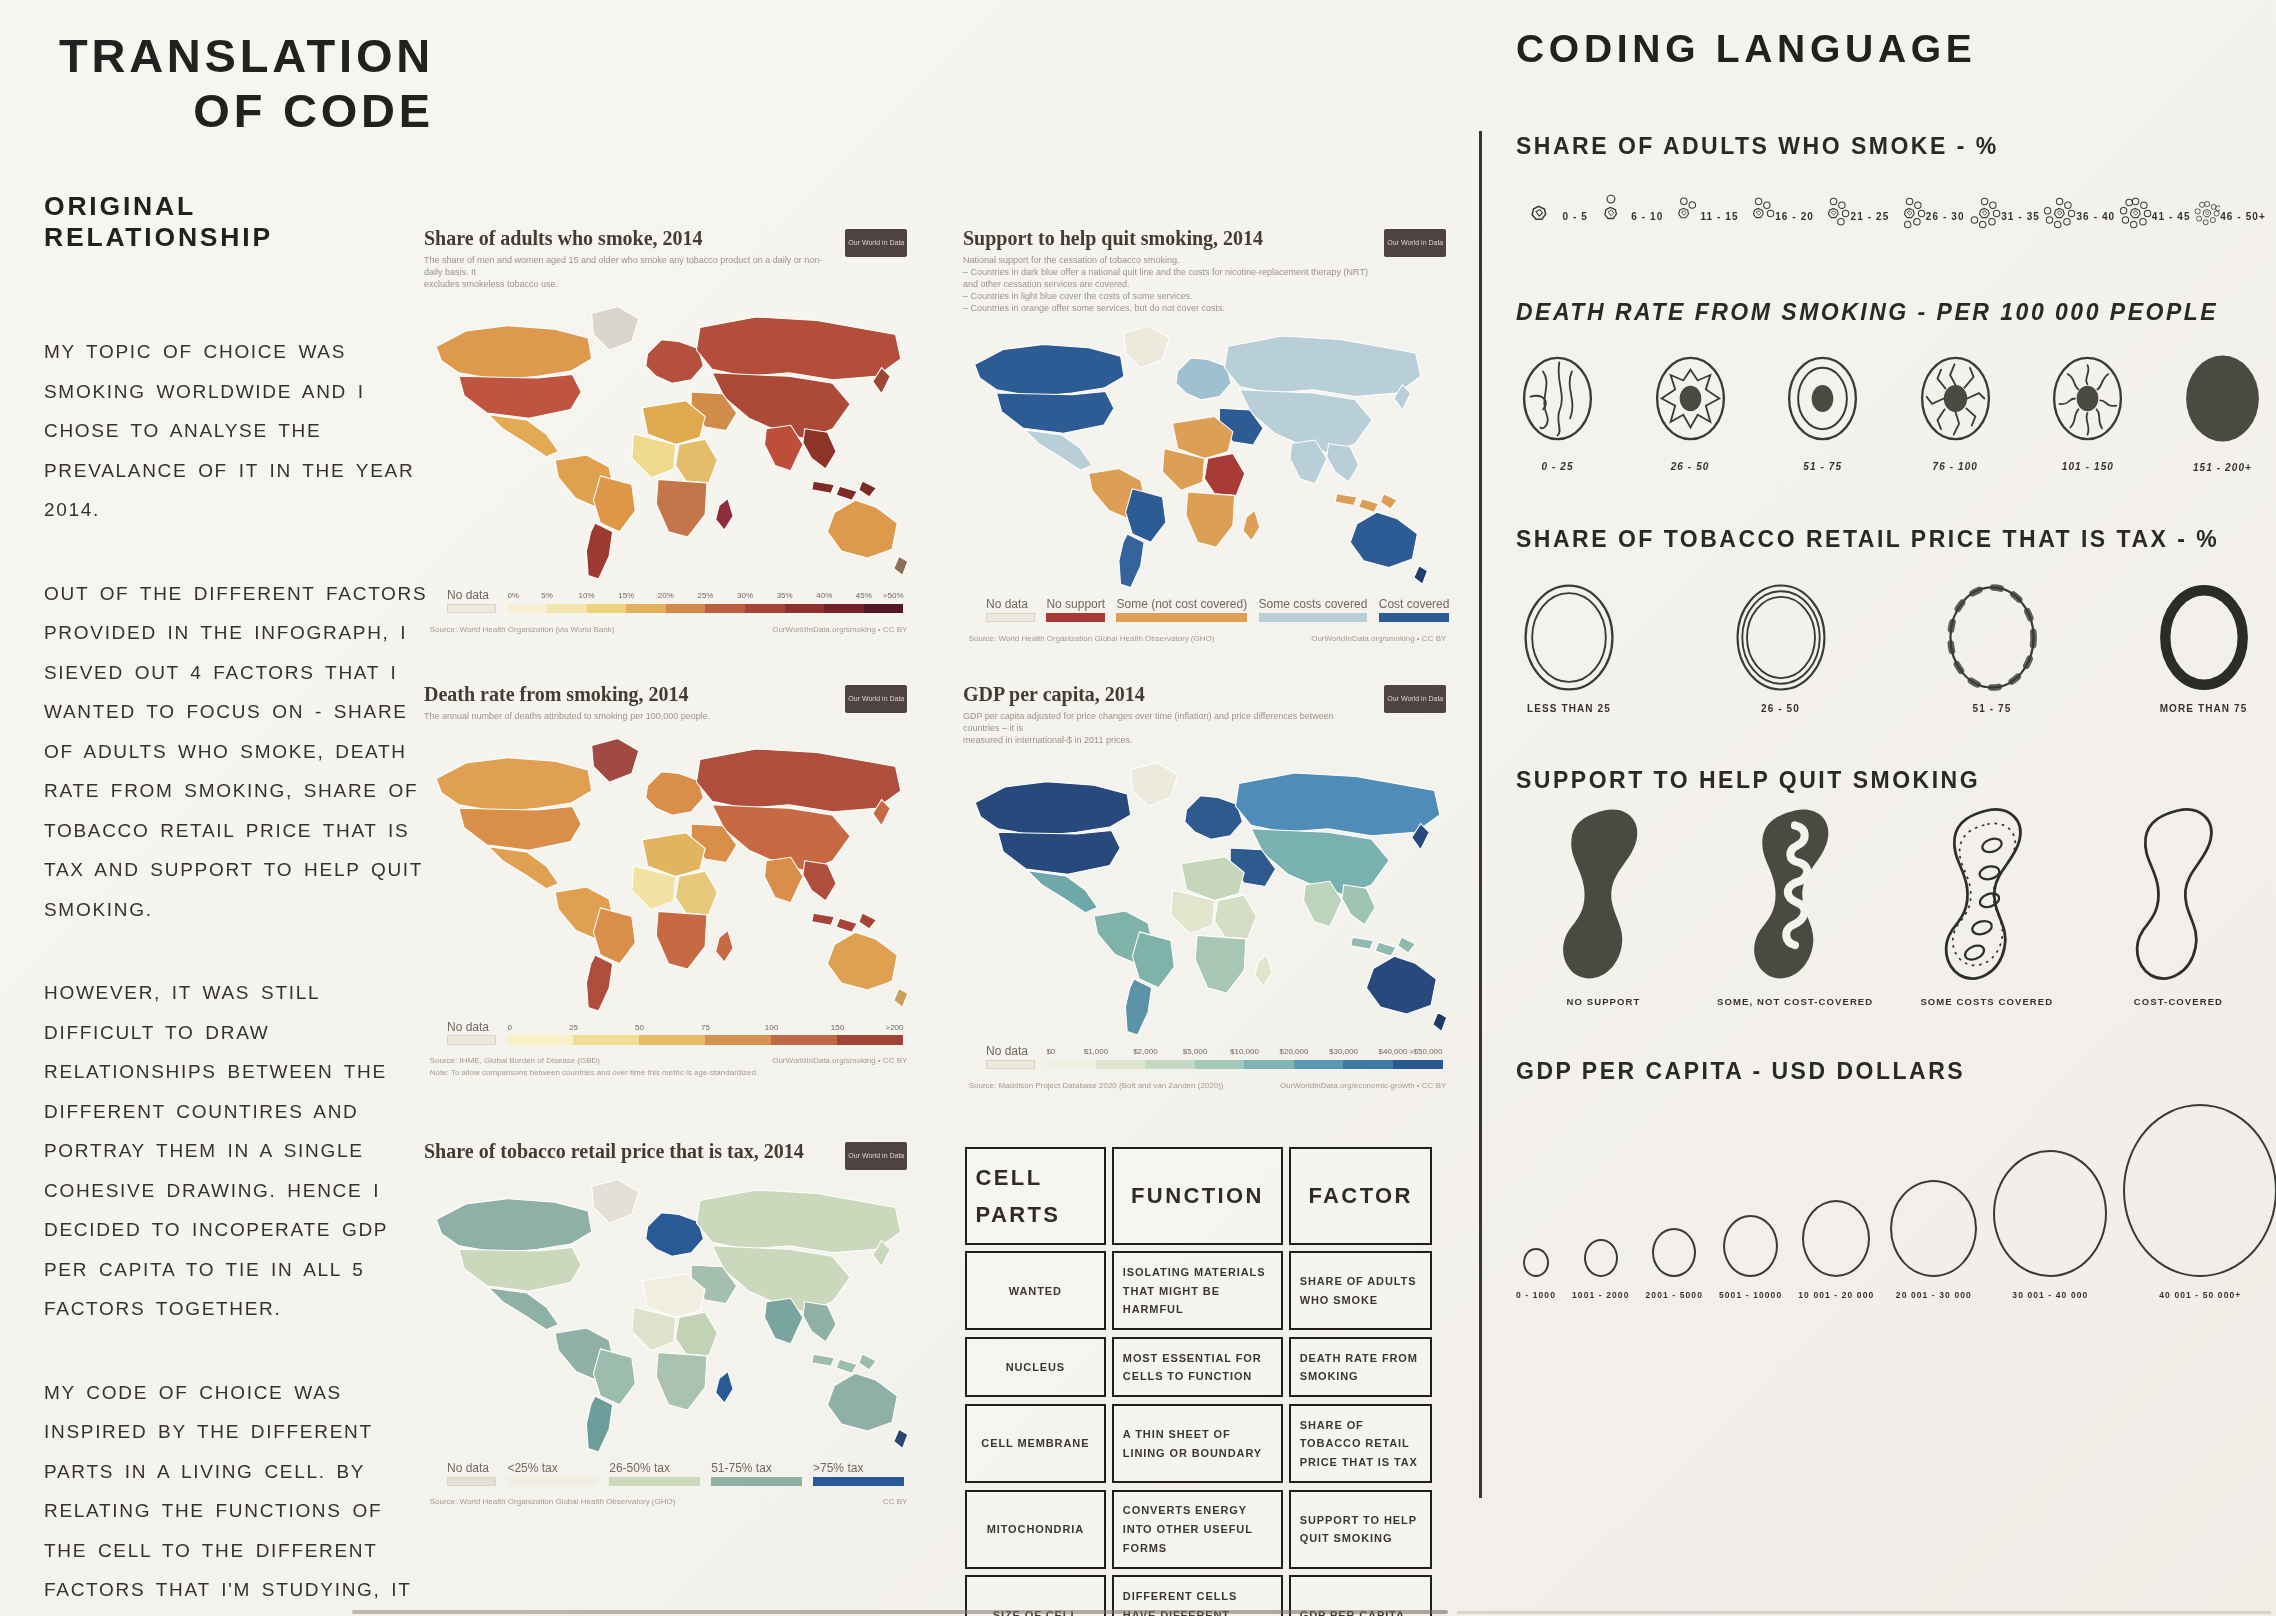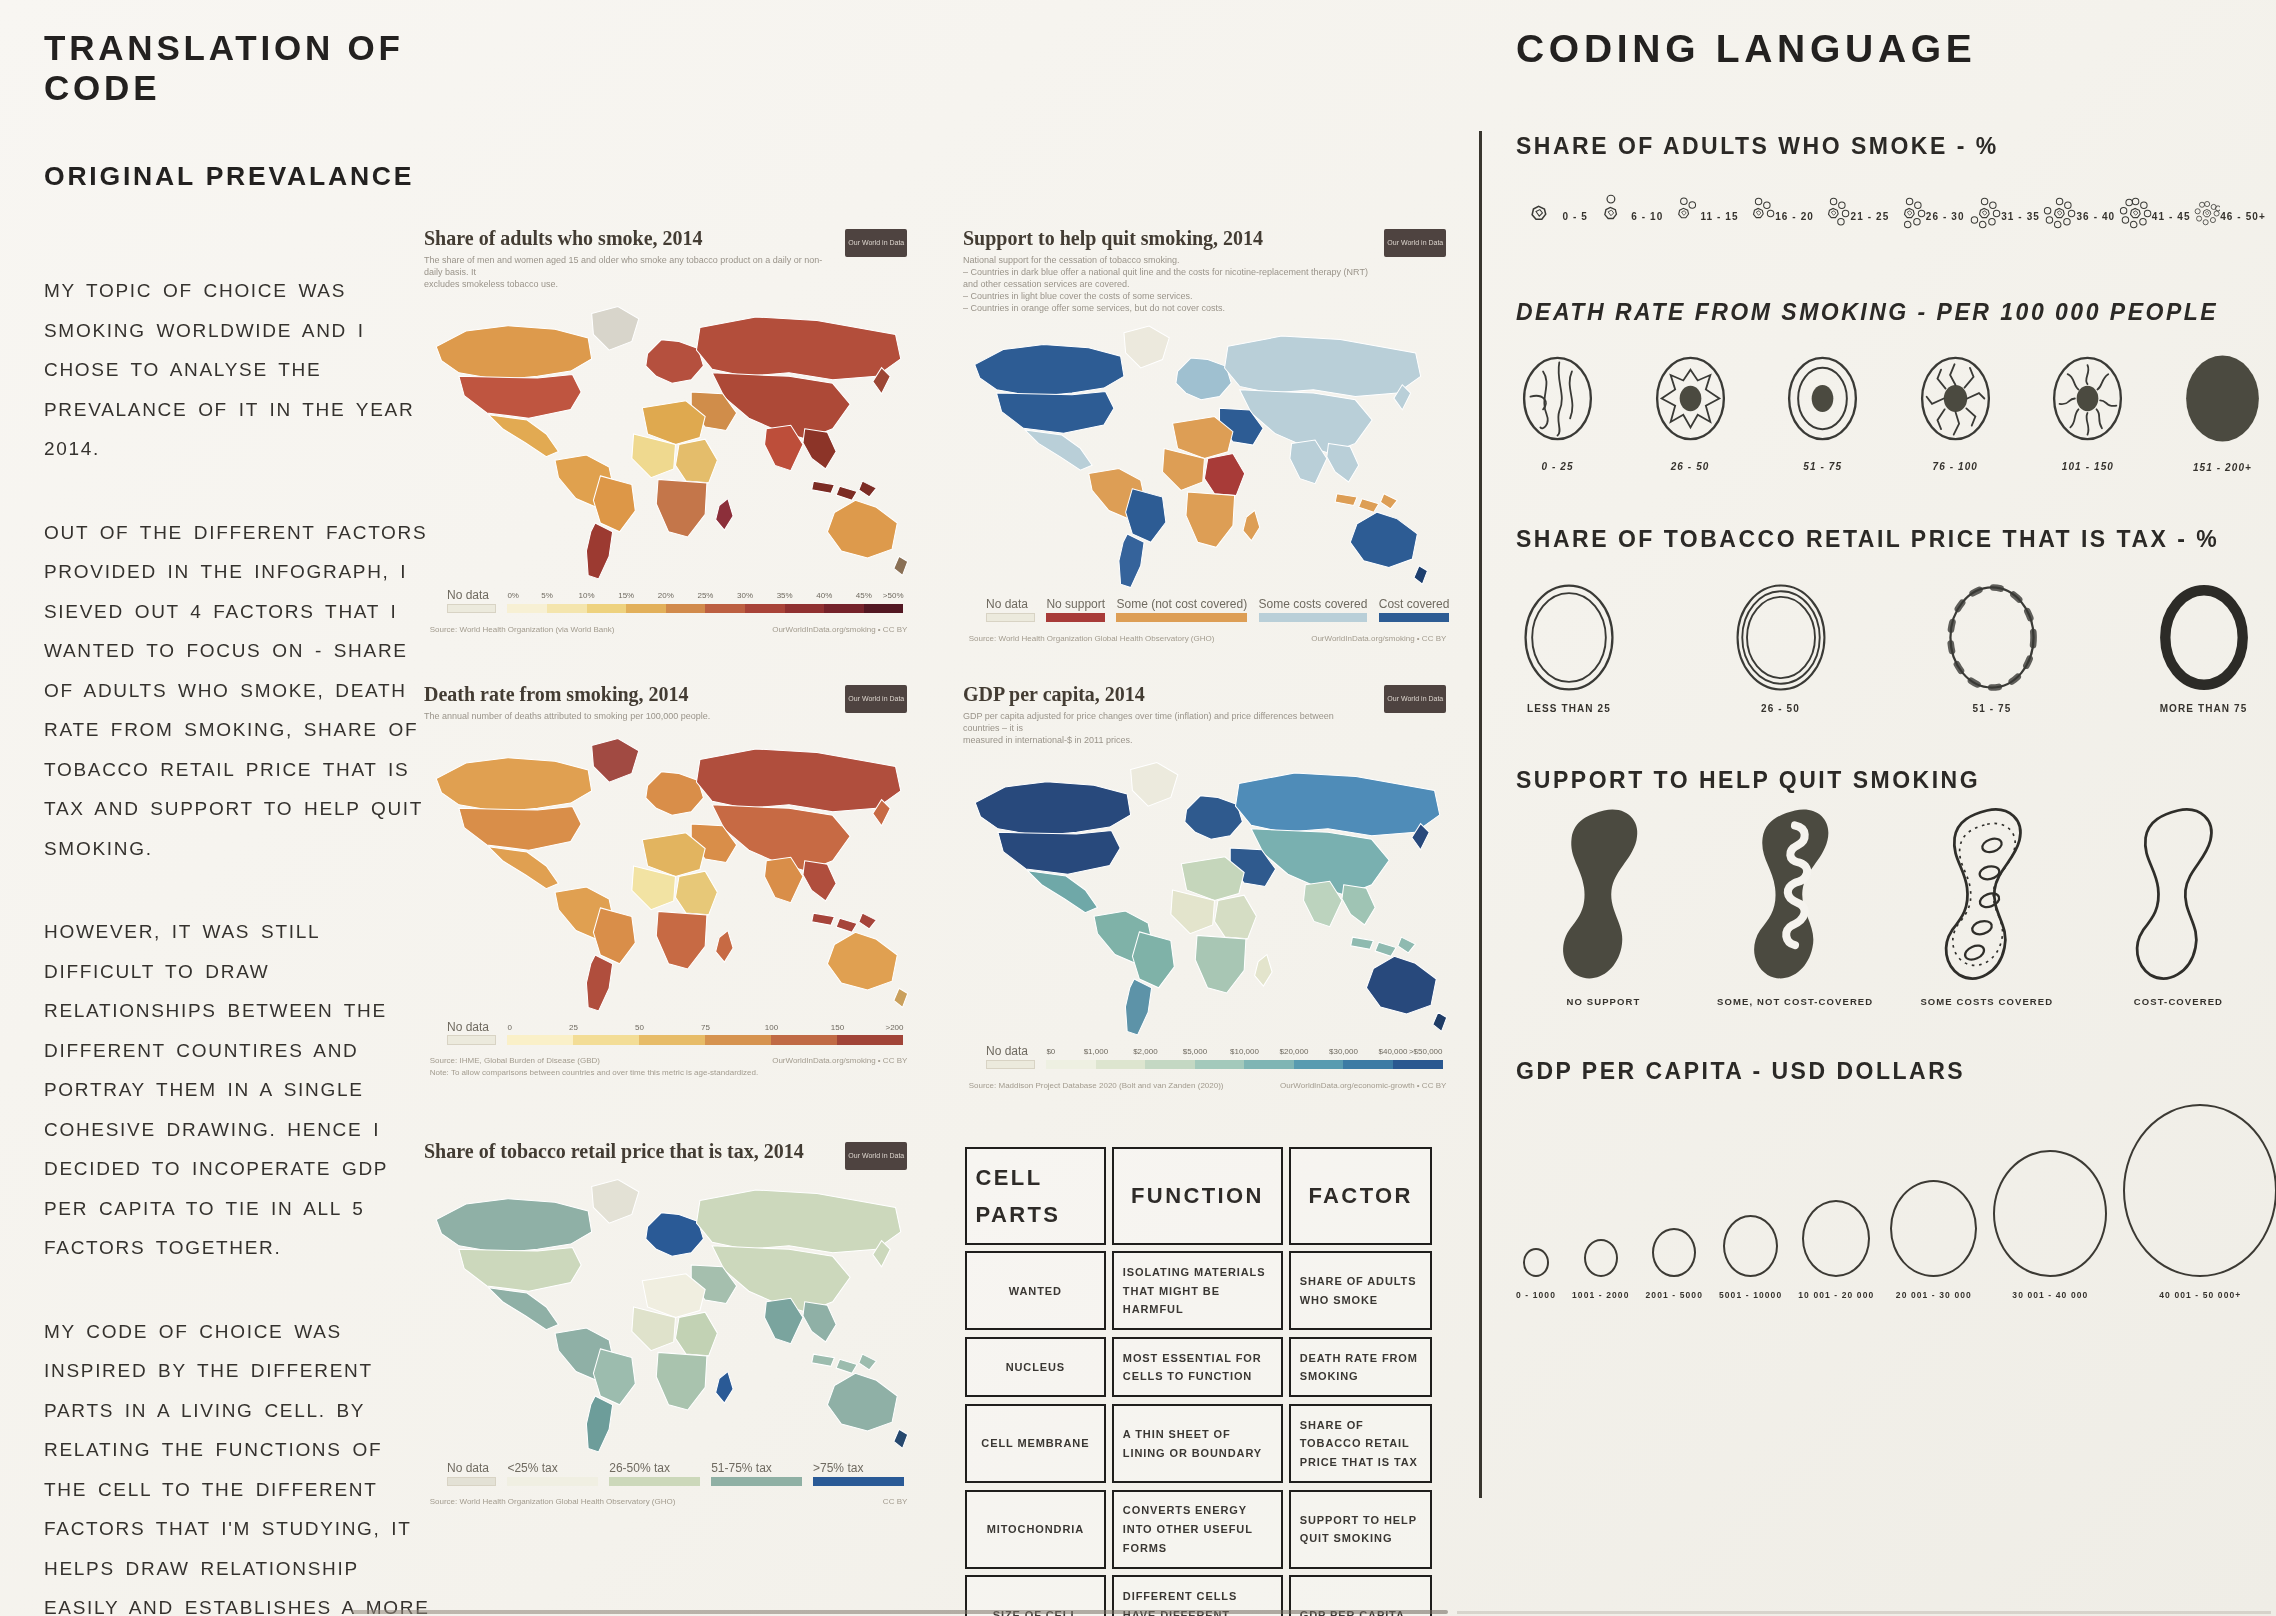--- a/index.html
+++ b/index.html
@@ -1,20 +1,20 @@
 <!DOCTYPE html>
 <html style="font-size:15px"><head>
 <meta charset="utf-8">
 <style>
   html,body{margin:0;padding:0;background:#d8d4cc;font-family:"Liberation Sans",sans-serif;}
   .canvas{position:relative;width:2277px;height:1616px;background:linear-gradient(135deg,#f8f6f2 0%,#f4f2ec 55%,#efede6 100%);overflow:hidden;color:#2e2b28;}
   
   .left-col{position:absolute;left:44px;top:28px;width:390px;}
   .hand{font-family:"Liberation Sans",sans-serif;}
-  .title-main{font-size:35px;font-weight:bold;letter-spacing:3.8px;color:#232120;}
+  .title-main{font-size:47px;font-weight:bold;letter-spacing:3.8px;color:#232120;text-align:right;}
   .title-sub{font-size:26.5px;font-weight:bold;letter-spacing:2.8px;color:#232120;margin-top:53px;}
   .essay{margin-top:79px;}
   .essay p{font-size:19px;line-height:2.08;letter-spacing:1.7px;word-spacing:3.8px;font-weight:500;color:#35322e;margin:0 0 44px 0;}
   
   .panel{position:absolute;width:489px;}
   .panel .ptitle{font-family:"Liberation Serif",serif;font-size:20px;font-weight:bold;color:#433c33;}
   .panel .sub{margin-top:3.8px;font-size:9px;line-height:1.35;color:#9a948a;max-width:407px;}
   .badge{position:absolute;top:1.9px;right:5.7px;width:62px;height:28px;background:#4e4340;border-radius:1.9px;color:#ded7cf;font-size:7px;line-height:1.25;display:flex;align-items:center;justify-content:center;text-align:center;padding:1.9px;box-sizing:border-box;}
   .wmap{width:100%;height:auto;display:block;margin-top:5.7px;}
   .lb{display:flex;align-items:flex-end;gap:11.4px;margin-top:3.8px;padding:0 9.5px 0 23px;}
@@ -93,21 +93,21 @@
     <path id="p-jpn" d="M514,98 L524,82 L534,92 L524,112 Z" stroke="#ffffff" stroke-width="1.2"></path>
     <path id="p-aus" d="M470,248 L494,234 L518,242 L542,260 L536,290 L508,300 L478,292 L462,270 Z" stroke="#ffffff" stroke-width="1.2"></path>
     <path id="p-nzl" d="M544,298 L554,304 L548,320 L538,312 Z" stroke="#ffffff" stroke-width="1.2"></path>
   </defs>
 </svg>
 
 <div class="canvas">
 
   <div class="left-col">
     <div class="title-main hand">TRANSLATION OF CODE</div>
-    <div class="title-sub hand">ORIGINAL PREVALANCE</div>
+    <div class="title-sub hand">ORIGINAL RELATIONSHIP</div>
     <div class="essay">
       <p>MY TOPIC OF CHOICE WAS SMOKING WORLDWIDE AND I CHOSE TO ANALYSE THE PREVALANCE OF IT IN THE YEAR 2014.</p>
       <p>OUT OF THE DIFFERENT FACTORS PROVIDED IN THE INFOGRAPH, I SIEVED OUT 4 FACTORS THAT I WANTED TO FOCUS ON - SHARE OF ADULTS WHO SMOKE, DEATH RATE FROM SMOKING, SHARE OF TOBACCO RETAIL PRICE THAT IS TAX AND SUPPORT TO HELP QUIT SMOKING.</p>
       <p>HOWEVER, IT WAS STILL DIFFICULT TO DRAW RELATIONSHIPS BETWEEN THE DIFFERENT COUNTIRES AND PORTRAY THEM IN A SINGLE COHESIVE DRAWING. HENCE I DECIDED TO INCOPERATE GDP PER CAPITA TO TIE IN ALL 5 FACTORS TOGETHER.</p>
       <p>MY CODE OF CHOICE WAS INSPIRED BY THE DIFFERENT PARTS IN A LIVING CELL. BY RELATING THE FUNCTIONS OF THE CELL TO THE DIFFERENT FACTORS THAT I'M STUDYING, IT HELPS DRAW RELATIONSHIP EASILY AND ESTABLISHES A MORE VISUAL INFOGRAPHIC.</p>
     </div>
   </div>
 
   <div class="panel" style="left:424px;top:227px;">
     <div class="ptitle">Share of adults who smoke, 2014</div>

